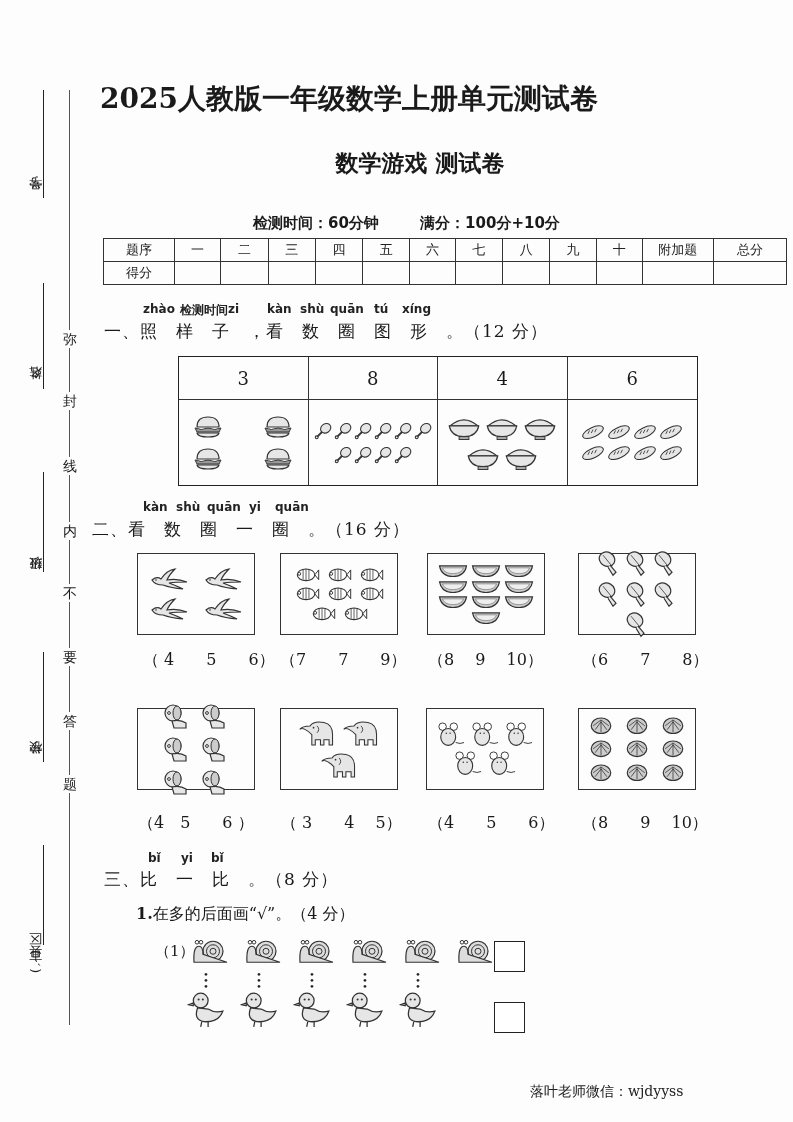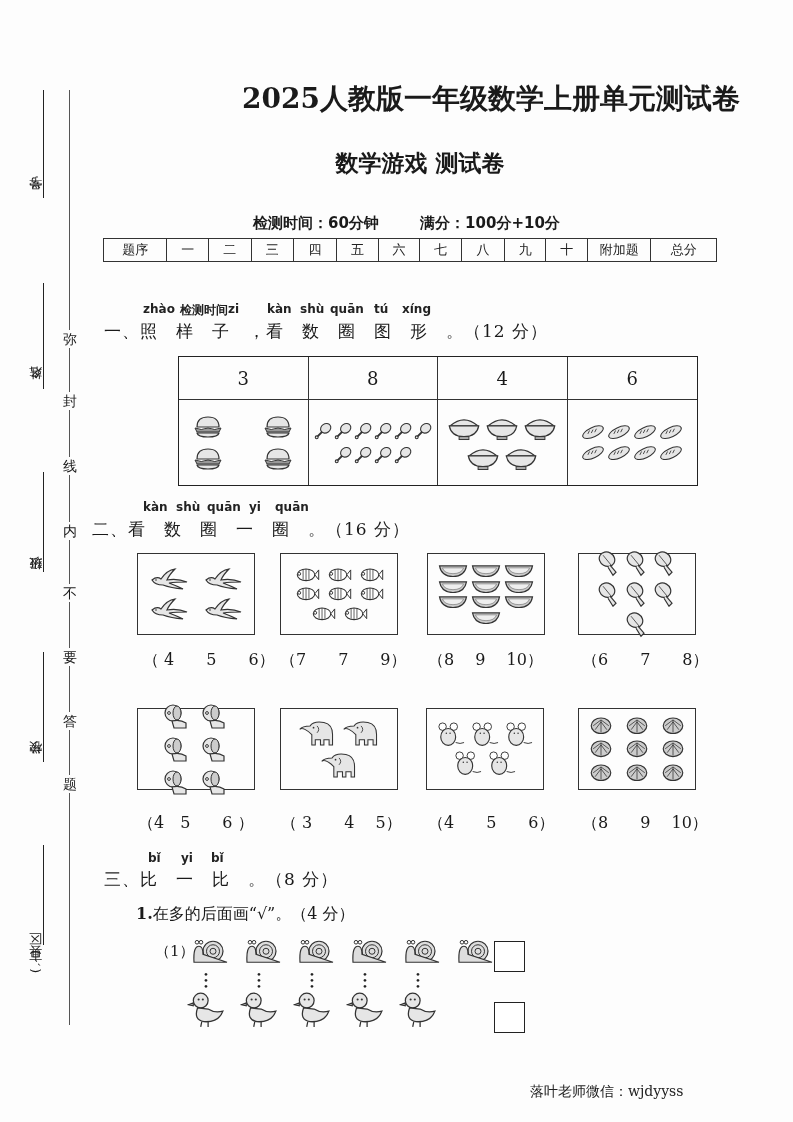--- a/index.html
+++ b/index.html
@@ -5,26 +5,26 @@
   * { box-sizing: border-box; margin: 0; padding: 0; }
   html, body { width: 793px; height: 1122px; background: #fdfdfd; overflow: hidden; }
   body { position: relative; font-family: "DejaVu Serif", "Liberation Serif", serif; color: #1a1a1a; }
 
   
   .margin-line-outer { position: absolute; left: 43px; width: 1px; background: #222; }
   .margin-line-inner { position: absolute; left: 69px; width: 1px; background: #555; }
   .margin-label { position: absolute; left: 27px; width: 18px; font-family: "DejaVu Sans", sans-serif; font-size: 13px; writing-mode: vertical-rl; transform: rotate(180deg); line-height: 18px; }
   .seal-char { position: absolute; left: 62px; width: 16px; height: 18px; background: #fdfdfd; font-family: "DejaVu Sans", sans-serif; font-size: 14px; text-align: center; line-height: 18px; }
 
-  .title { position: absolute; left: 100px; width: 640px; top: 80px; text-align: right; font-family: "DejaVu Serif", serif; font-size: 28px; font-weight: bold; letter-spacing: 0px; }
+  .title { position: absolute; left: 100px; width: 640px; top: 80px; text-align: left; font-family: "DejaVu Serif", serif; font-size: 28px; font-weight: bold; letter-spacing: 0px; }
   .subtitle { position: absolute; left: 100px; width: 640px; top: 148px; text-align: center; font-family: "DejaVu Sans", sans-serif; font-size: 23px; font-weight: bold; }
   .meta { position: absolute; top: 214px; left: 253px; font-family: "DejaVu Sans", sans-serif; font-size: 15px; font-weight: bold; }
   .meta span { margin-right: 36px; }
 
-  table.score { position: absolute; left: 103px; top: 238px; width: 614px; border-collapse: collapse; font-family: Liberation Serif, serif; font-size: 13px; }
+  table.score { position: absolute; left: 103px; top: 238px; width: 684px; border-collapse: collapse; font-family: Liberation Serif, serif; font-size: 13px; }
   table.score td { border: 1px solid #333; height: 23px; text-align: center; color: #222; }
 
   .section-py { position: absolute; font-family: "DejaVu Sans", sans-serif; font-size: 12px; color: #222; white-space: nowrap; }
   .section-py span { position: absolute; font-weight: bold; }
   .section-head { position: absolute; font-family: "DejaVu Serif", serif; font-size: 17px; white-space: nowrap; letter-spacing: 1px; }
 
   
   .grid1 { position: absolute; left: 178px; top: 356px; width: 520px; height: 130px; border: 1.5px solid #222; display: grid; grid-template-columns: repeat(4, 1fr); grid-template-rows: 43px 1fr; }
   .grid1 .cell { border-right: 1px solid #333; border-bottom: 1px solid #333; display: flex; align-items: center; justify-content: center; }
   .grid1 .cell:nth-child(4n) { border-right: none; }
@@ -106,20 +106,35 @@
     <td>四</td>
     <td>五</td>
     <td>六</td>
     <td>七</td>
     <td>八</td>
     <td>九</td>
     <td>十</td>
     <td>附加题</td>
     <td>总分</td>
   </tr>
+  <tr>
+    <td>得分</td>
+    <td></td>
+    <td></td>
+    <td></td>
+    <td></td>
+    <td></td>
+    <td></td>
+    <td></td>
+    <td></td>
+    <td></td>
+    <td></td>
+    <td></td>
+    <td></td>
+  </tr>
 </tbody>
   </table>
 
 <div class="section-py" style="left:0;top:302px;">
   <span style="left:143px">zhào</span>
   <span style="left:180px">检测时间</span>
   <span style="left:228px">zi</span>
   <span style="left:267px">kàn</span>
   <span style="left:300px">shù</span>
   <span style="left:330px">quān</span>

